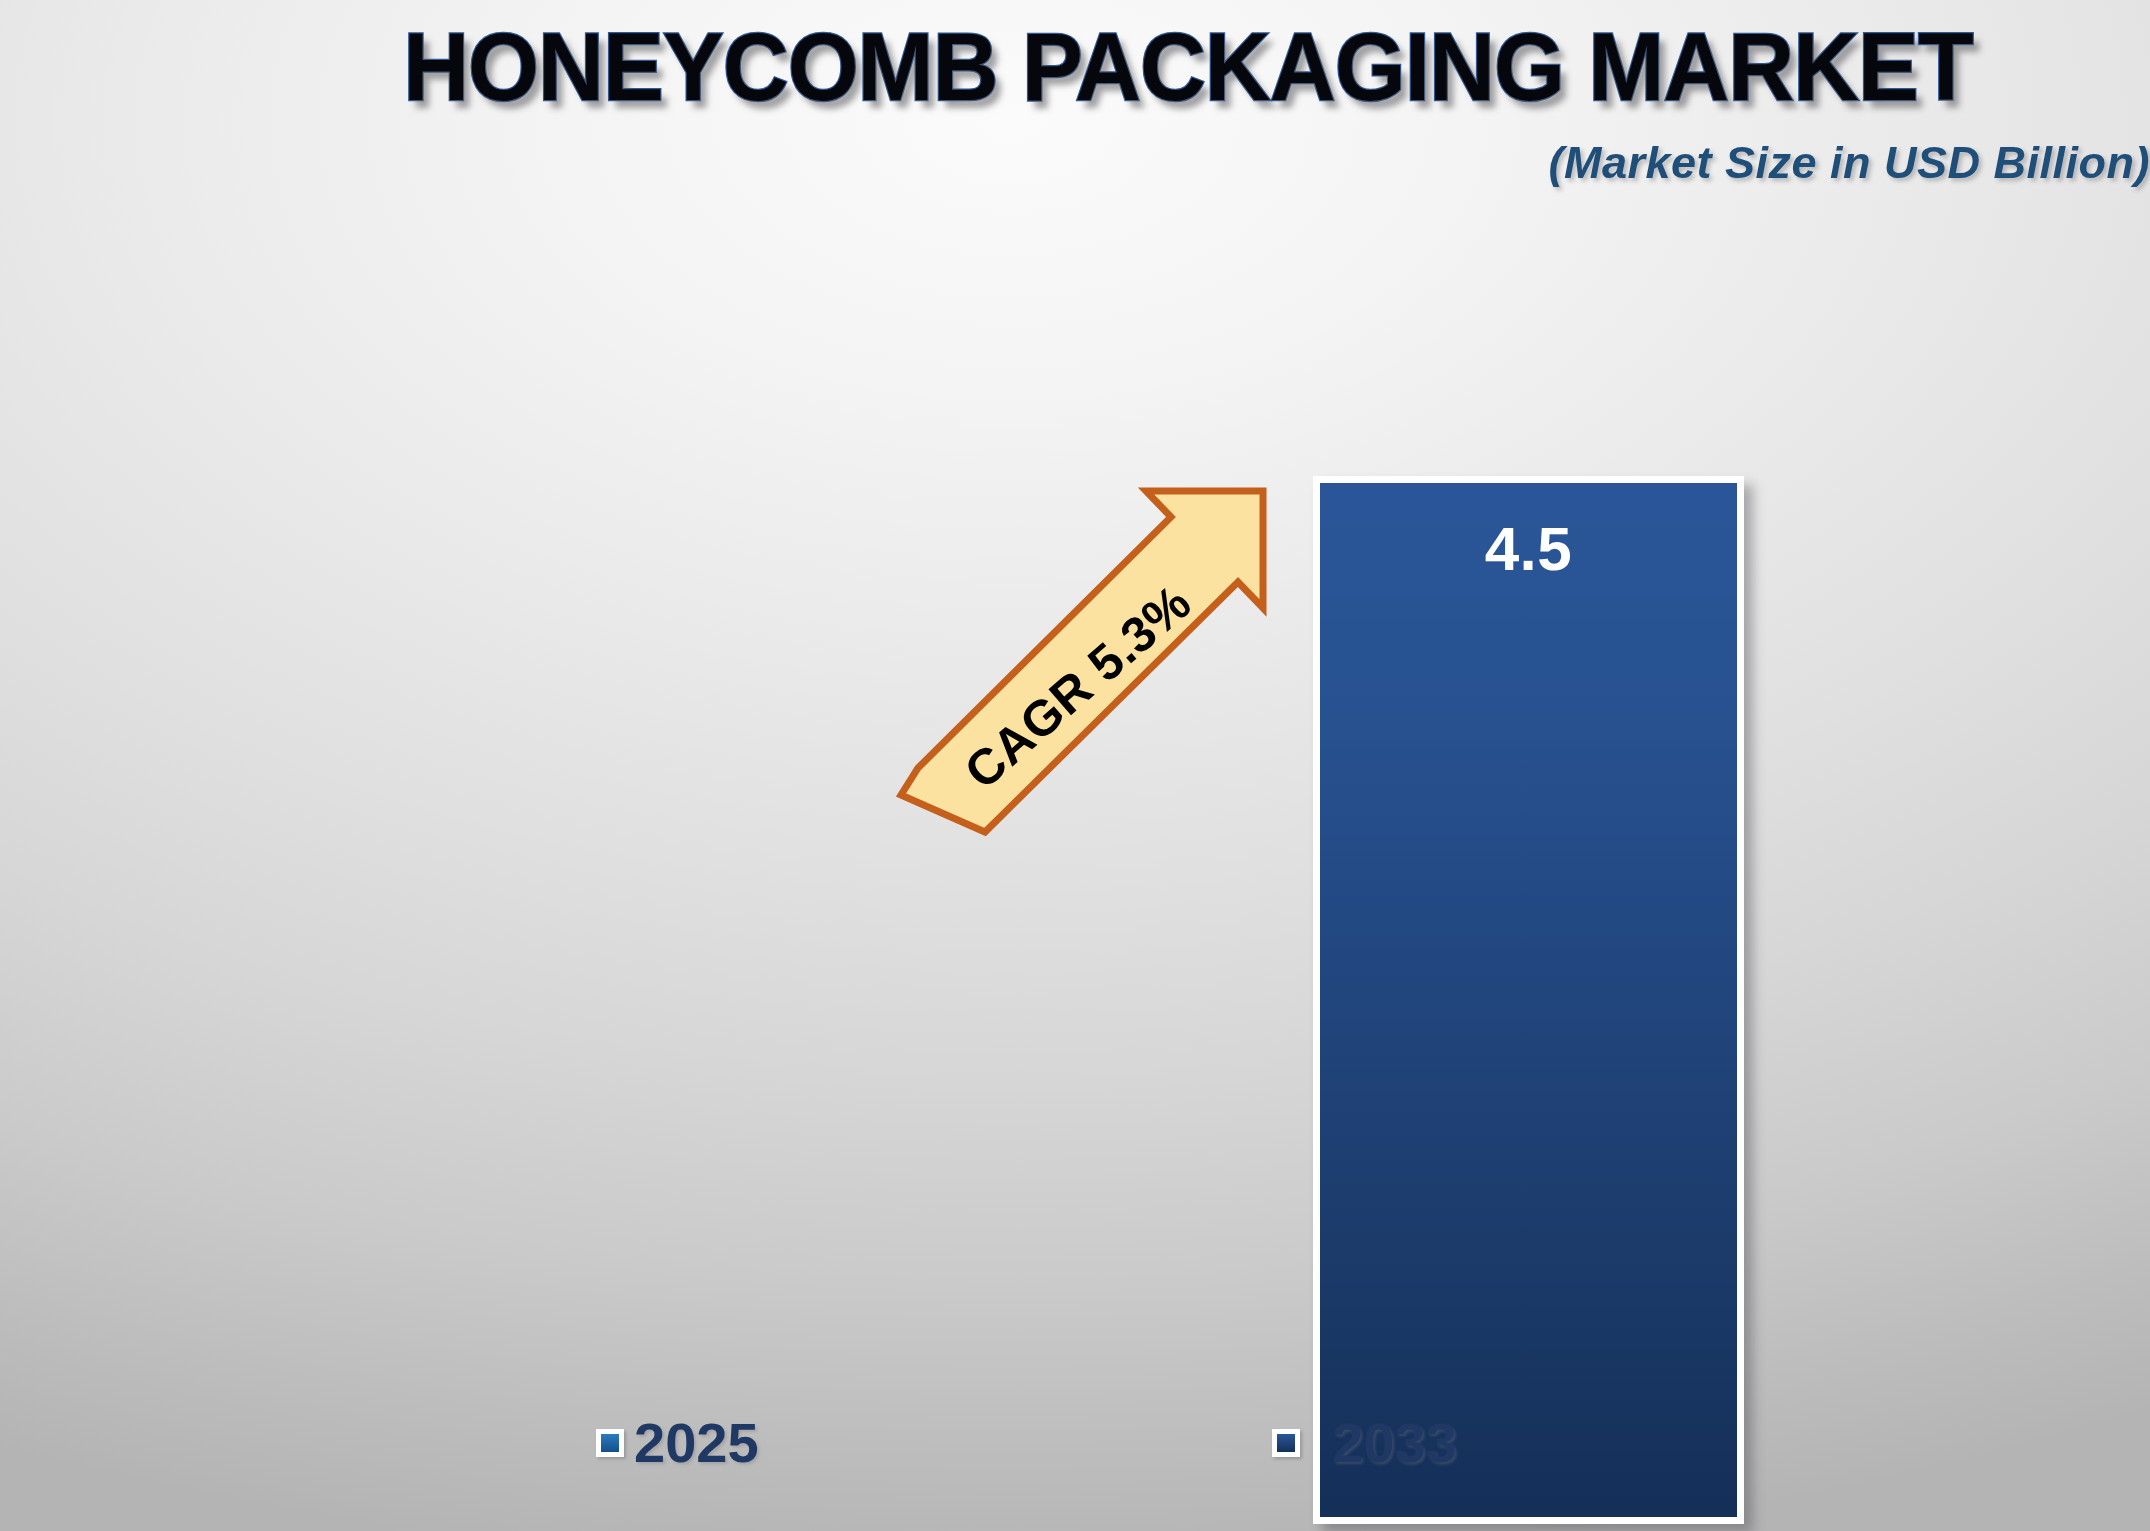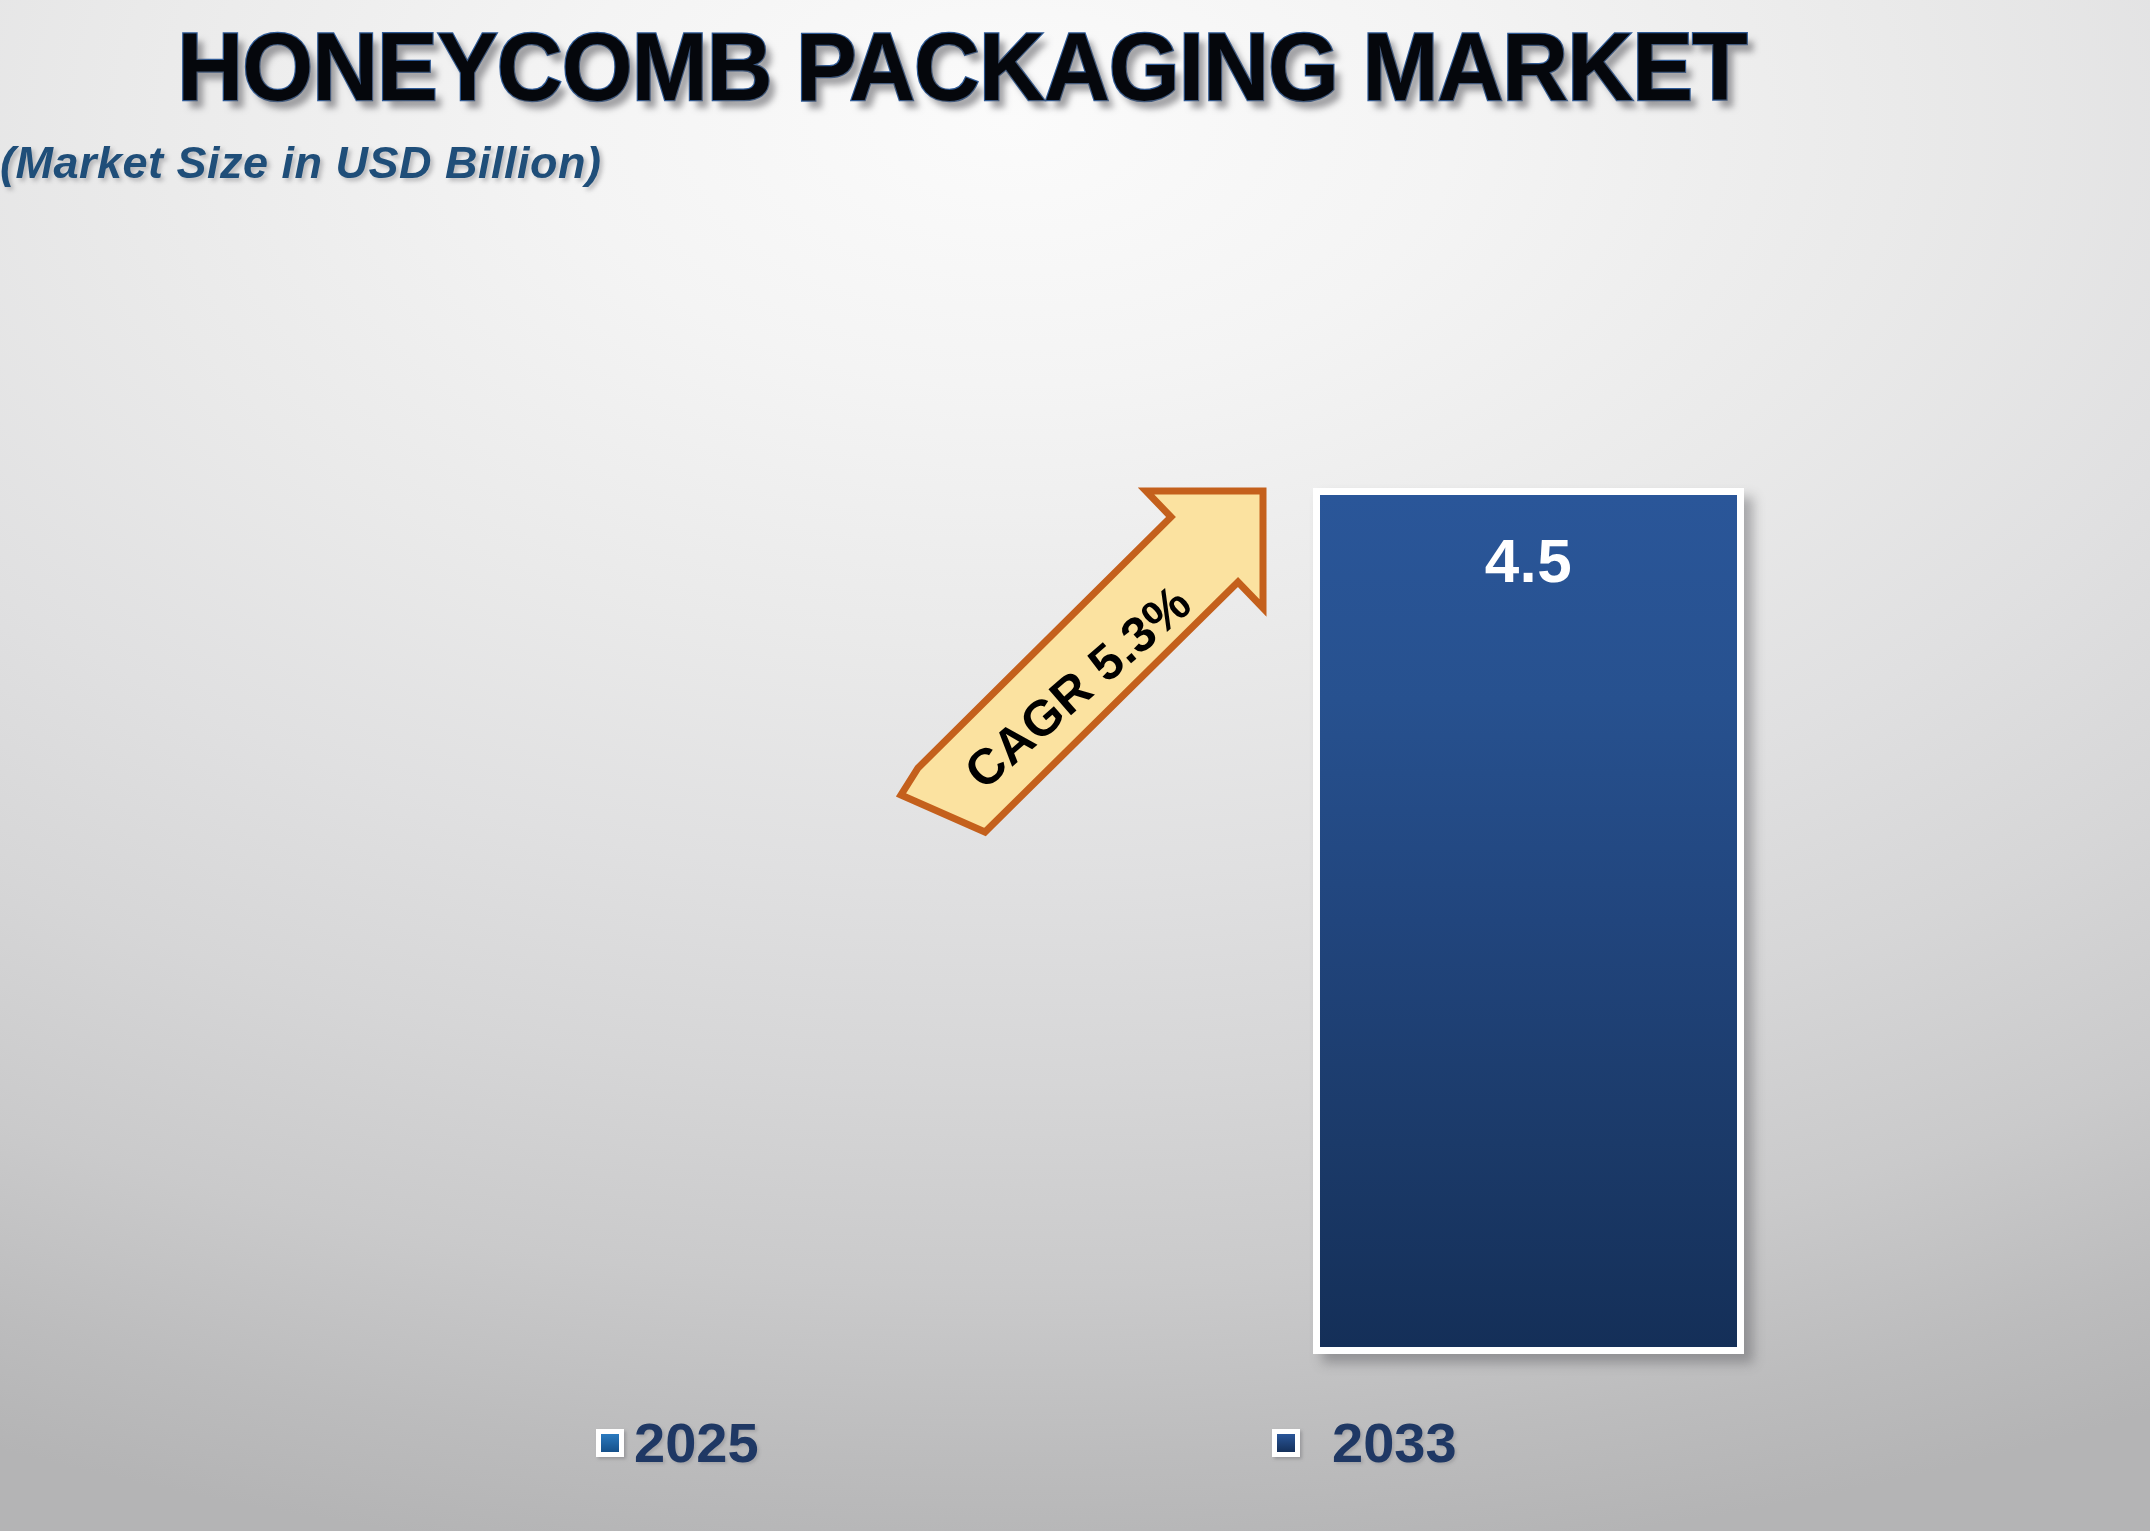--- a/index.html
+++ b/index.html
@@ -20,21 +20,21 @@
          #fbfbfb 0%, #f4f4f4 18%, #eaeaea 36%, #e0e0e1 52%,
          #d6d6d7 66%, #cacacb 80%, #bcbcbd 92%, #b4b4b5 100%);
   }
 
   
   .title-wrap {
     position: absolute;
     left: 0;
     top: 18px;
     width: 2150px;
-    text-align: left;
+    text-align: right;
     pointer-events: none;
   }
   .main-title {
     font-family: "Liberation Sans Narrow", "Liberation Sans", "DejaVu Sans", sans-serif;
     font-weight: bold;
     font-size: 97px;
     line-height: 1.0;
     letter-spacing: -1px;
     color: #05070c;
     -webkit-text-stroke: 2.5px #2e5a96;
@@ -64,23 +64,23 @@
   }
   #bar-2025 {
     left: 464px;
     top: 751px;
     width: 433px;
     height: 589px;
     background: linear-gradient(to bottom, #2b7abf 0%, #2474b9 24%, #1d66a8 50%, #17578f 76%, #10457a 100%);
   }
   #bar-2033 {
     left: 1313px;
-    top: 488px;
+    top: 476px;
     width: 431px;
-    height: 866px;
+    height: 1048px;
     background: linear-gradient(to bottom, #2a5699 0%, #27518f 24%, #21457d 50%, #1b3a69 76%, #142f58 100%);
   }
   .bar-value {
     position: absolute;
     left: 0;
     right: 0;
     text-align: center;
     color: #ffffff;
     font-weight: bold;
     font-size: 62px;

